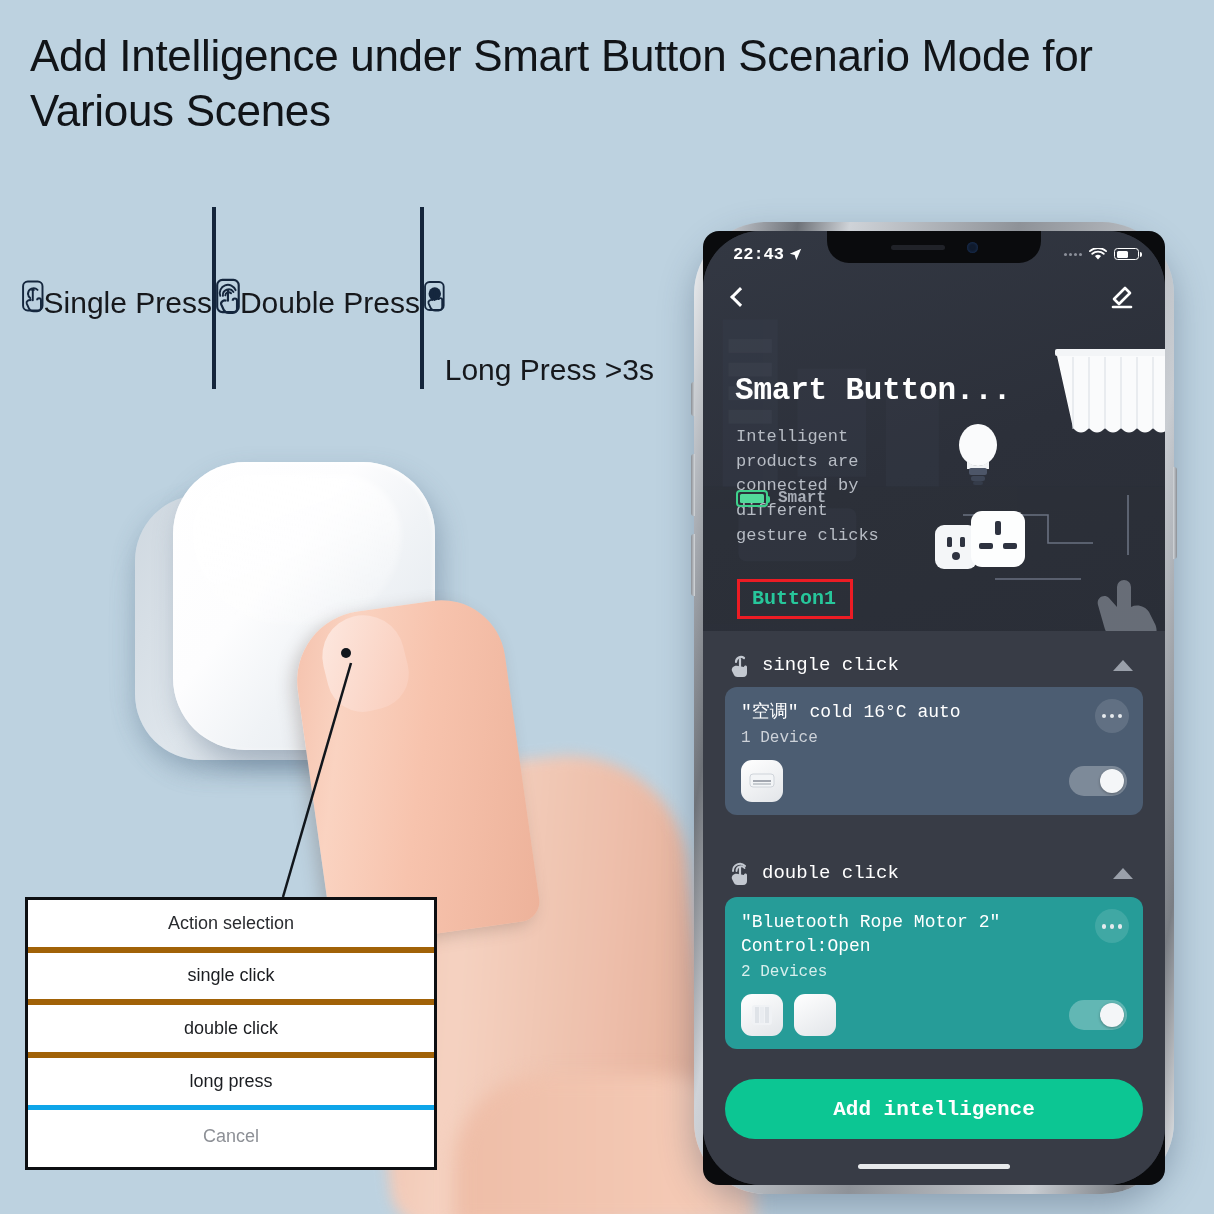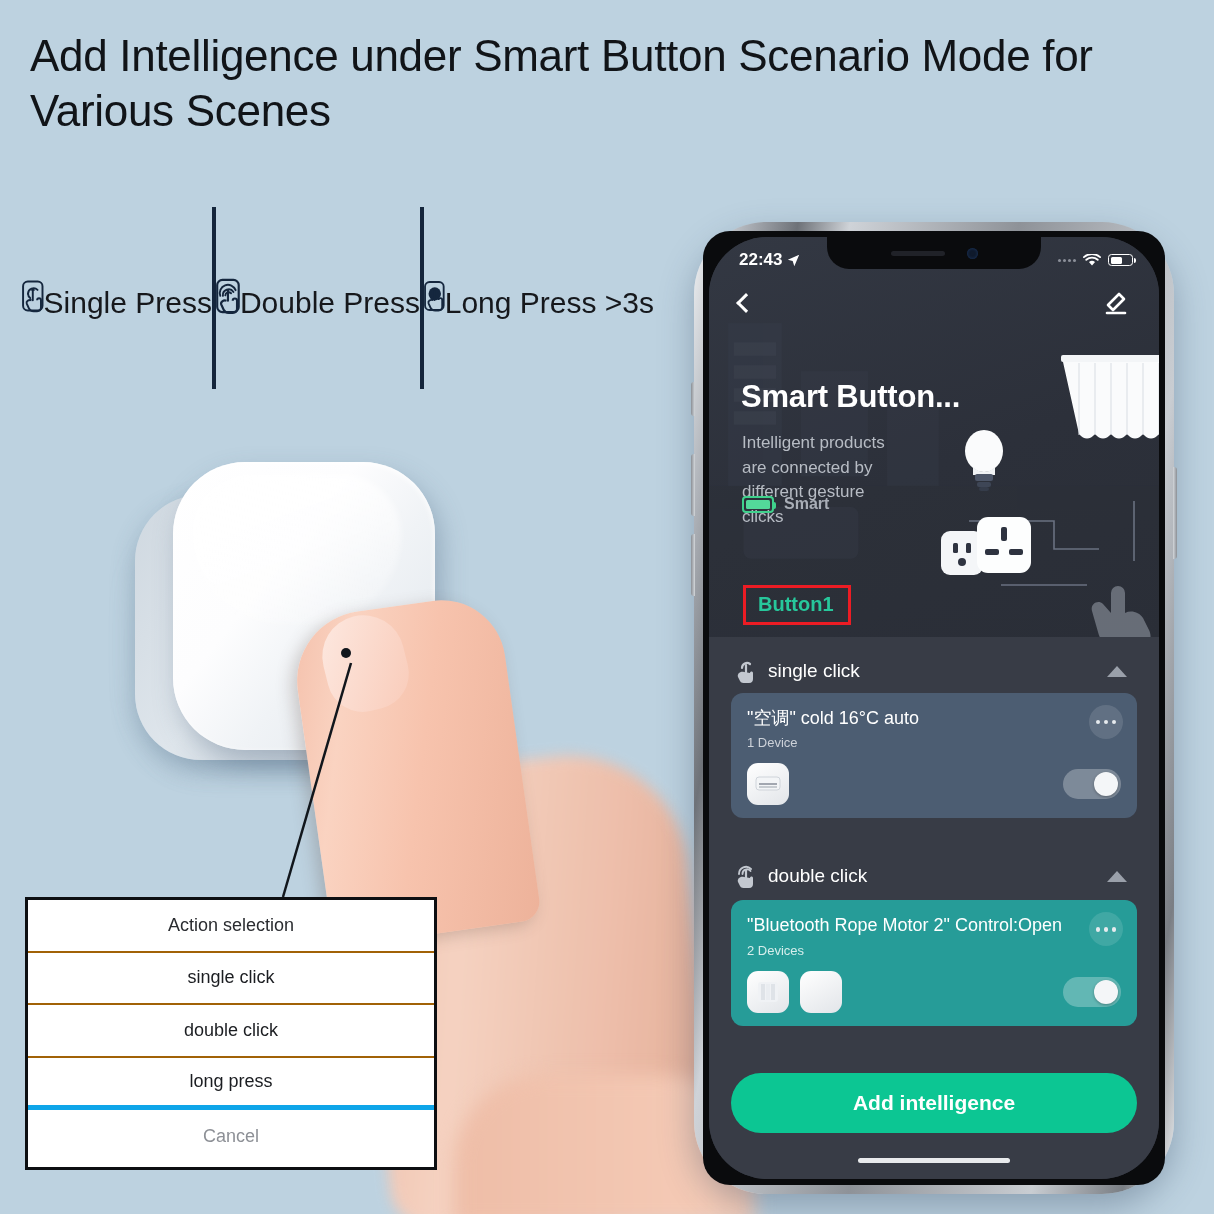--- a/index.html
+++ b/index.html
@@ -29,21 +29,21 @@
     width: 670px; height: 245px;
     display: flex;
     align-items: flex-start;
   }
   .gcell {
     display: flex; flex-direction: row;
     align-items: center;
   }
   .gcell.c1 { width: 190px; }
   .gcell.c2 { width: 204px; }
-  .gcell.c3 { width: 230px; }
+  .gcell.c3 { width: 230px; align-items: flex-end; }
   .gicon { width: 128px; height: 182px; }
   .glabel {
     margin-top: 14px;
     font-size: 30px;
     color: #16181c;
     white-space: nowrap;
   }
   .gdiv {
     width: 4px; height: 182px;
     background: #14253b;
@@ -143,41 +143,41 @@
     left: 25px; top: 897px;
     width: 412px; height: 273px;
     background: #ffffff;
     border: 3px solid #0d0f12;
   }
   .dlg-row {
     height: 52.5px;
     display: flex; align-items: center; justify-content: center;
     font-size: 18px;
     color: #1b1d21;
-    border-bottom: 2px solid #a16207;
+    border-bottom: 6px solid #a16207;
   }
   .dlg-row.title { color: #2a2c30; }
   .dlg-row.sep { border-bottom: 5px solid #0ea5e9; }
   .dlg-row.cancel { color: #8d9096; border-bottom: none; }
 
   
   .phone {
     position: absolute;
     left: 694px; top: 222px;
     width: 480px; height: 972px;
     border-radius: 72px;
     background: linear-gradient(100deg,#f2f4f6 0%, #aeb2b8 8%, #6e7278 16%, #cfd3d8 24%, #8e9298 50%, #c9cdd2 78%, #7a7e84 92%, #eceef0 100%);
     box-shadow: 0 14px 34px rgba(50,70,95,0.35);
     padding: 9px;
   }
   .phone-inner {
     width: 100%; height: 100%;
-    border-radius: 27px;
+    border-radius: 16px;
     background: #0a0b0d;
-    padding: 6px;
+    font-family: Liberation Mono, monospace;
   }
   .screen {
     position: relative;
     width: 100%; height: 100%;
     border-radius: 58px;
     background: #2e323c;
     overflow: hidden;
   }
   .side-btn {
     position: absolute;
@@ -323,21 +323,21 @@
     margin-right: 4px;
   }
   .card {
     border-radius: 12px;
     padding: 14px 16px 13px 16px;
     position: relative;
   }
   .card.slate { background: #4c5d72; }
   .card.teal  { background: #269c98; margin-top: 2px; }
   .card-title { font-size: 18px; color: #fff; line-height: 1.3; padding-right: 48px; }
-  .card-sub   { font-size: 13px; color: #cdd2d9; margin-top: 5px; }
+  .card-sub   { font-size: 16px; color: #cdd2d9; margin-top: 5px; }
   .card.teal .card-sub { color: #d6eeec; }
   .dots3 {
     position: absolute; right: 14px; top: 12px;
     width: 34px; height: 34px; border-radius: 50%;
     background: rgba(255,255,255,0.12);
     display: flex; align-items: center; justify-content: center; gap: 3.5px;
   }
   .dots3 i { width: 4.5px; height: 4.5px; border-radius: 50%; background: #e6eaee; display: block; }
   .card-foot {
     display: flex; align-items: center; justify-content: space-between;

